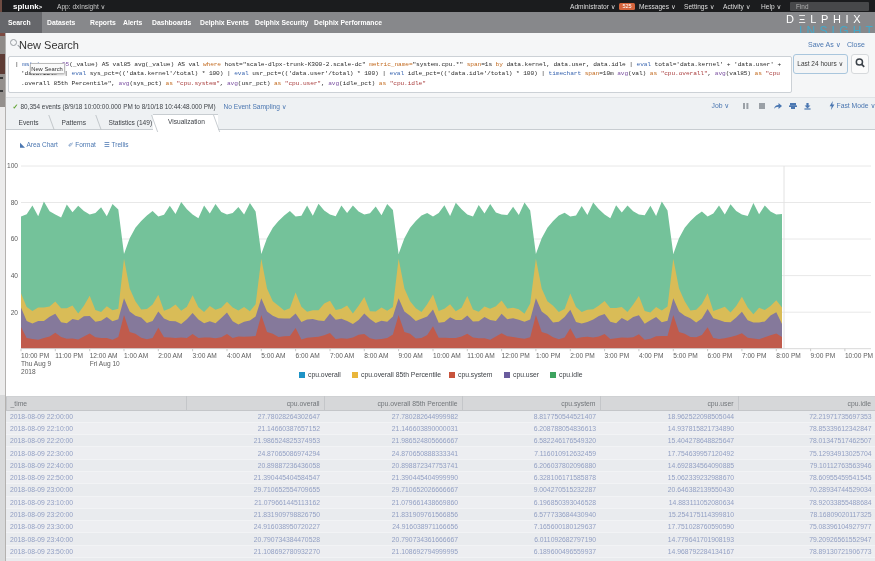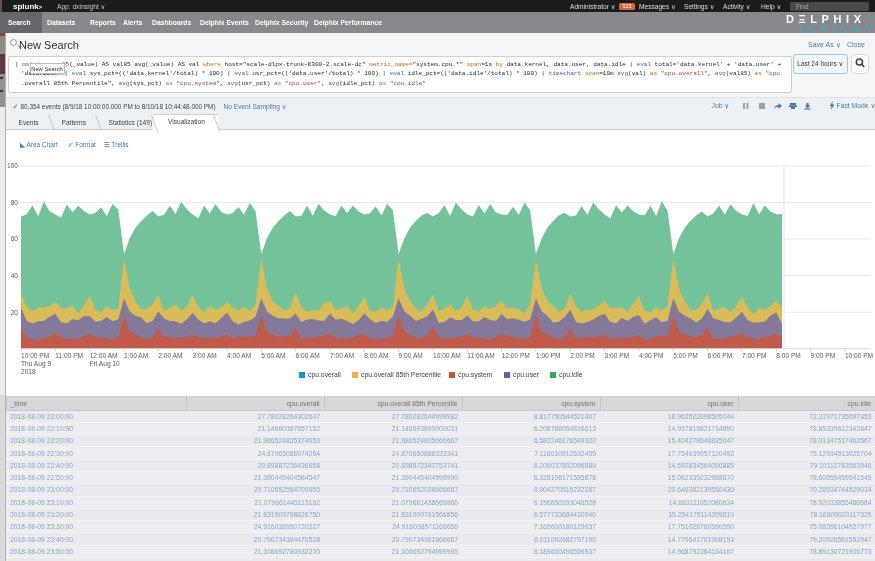--- a/index.html
+++ b/index.html
@@ -14,21 +14,21 @@
 #nav1 .mi { position:absolute; top:3px; color:#dedede; font-size:6.6px; white-space:nowrap; }
 #nav1 .badge { position:absolute; left:619px; top:2.5px; width:16px; height:7.5px; background:#d5643c;
   border-radius:1.5px; color:#fff; font-size:5.5px; text-align:center; line-height:7.5px; }
 #nav1 .find { position:absolute; left:790px; top:1.5px; width:79px; height:9.5px; background:#47484a;
   border-radius:1px; color:#b0b0b0; font-size:6.4px; line-height:9.5px; padding-left:6px; }
 
 #nav2 { position:absolute; left:0; top:12px; width:875px; height:20.5px; background:#87888b; }
 #nav2 .active { position:absolute; left:0; top:0; width:42px; height:20.5px; background:#66676b; }
 #nav2 .mi { position:absolute; top:6.5px; color:#fff; font-weight:bold; font-size:6.8px; white-space:nowrap; }
 #dlpx { position:absolute; left:786px; top:13px; color:#fff; font-size:11px; letter-spacing:4.6px;
-  font-weight:bold; }
+  font-weight:normal; }
 #dlpx-ins { position:absolute; left:799px; top:23.5px; color:#45a8c8; font-size:12px; letter-spacing:4.2px; }
 
 .strip { position:absolute; left:0; width:4.5px; }
 #stripborder { position:absolute; left:4.5px; top:32.5px; width:1px; height:528.5px; background:#b4b2b0; }
 
 #searcharea { position:absolute; left:5.5px; top:32.5px; width:869.5px; height:64px; background:#f5f6f7; }
 #title { position:absolute; left:19px; top:38.5px; font-size:11px; color:#333; }
 #titlemag { position:absolute; left:10px; top:39px; width:7px; height:7px; border:1.3px solid #979ca1; border-radius:50%; }
 #titlemag:after { content:""; position:absolute; left:5.6px; top:5.6px; width:4px; height:1.4px; background:#979ca1; transform:rotate(45deg); }
 .toplink { position:absolute; top:41px; color:#4b77b1; font-size:7px; }

